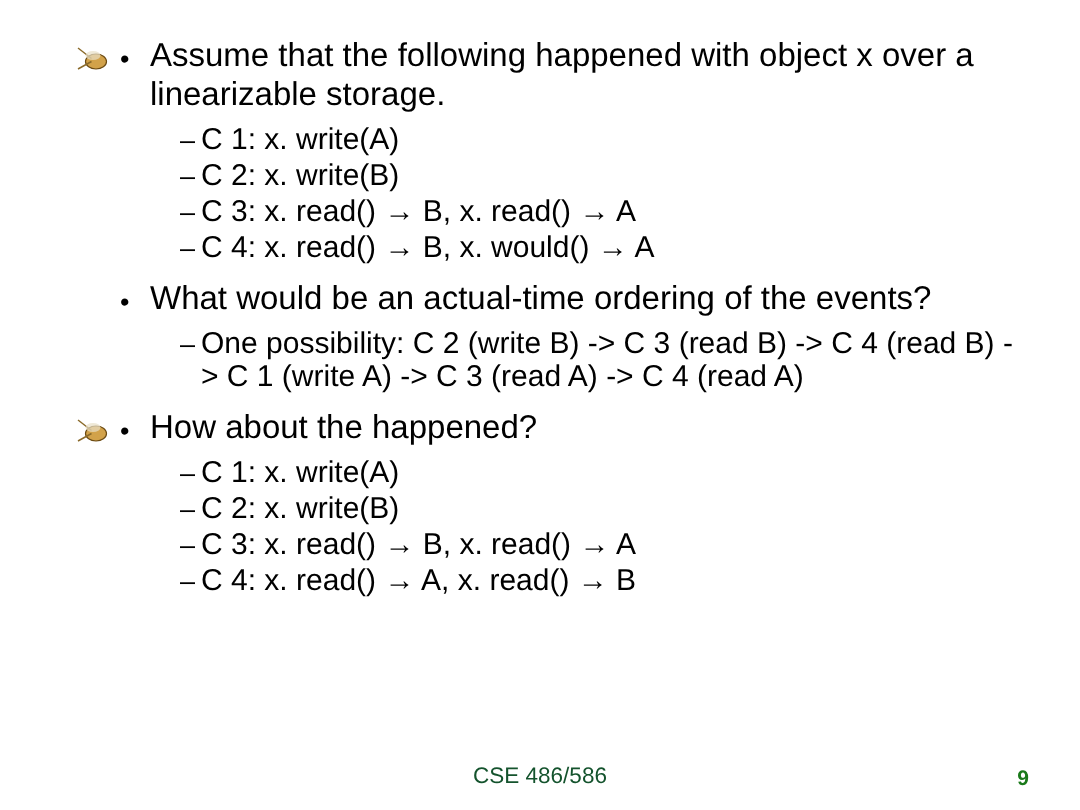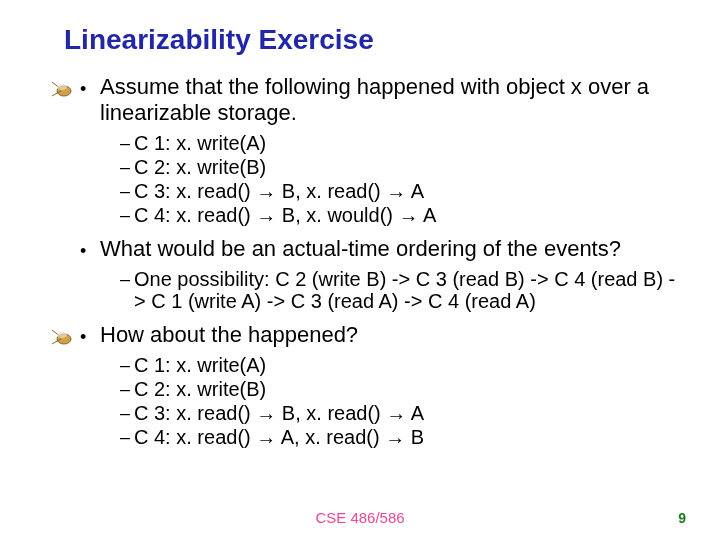--- a/index.html
+++ b/index.html
@@ -9,29 +9,28 @@
   .bullet-l1 { display: flex; align-items: flex-start; margin-left: 8px; margin-bottom: 4px; }
   .deco-icon { width: 26px; height: 22px; flex: 0 0 26px; margin-right: 6px; margin-top: 4px; }
   .deco-icon svg { width: 26px; height: 22px; }
   .dot { flex: 0 0 10px; margin-right: 10px; margin-top: 4px; font-size: 18px; line-height: 22px; }
   .l1-text { font-size: 22px; line-height: 26px; flex: 1; }
   .sublist { margin: 6px 0 10px 80px; }
   .bullet-l2 { display: flex; align-items: flex-start; margin-bottom: 2px; }
   .dash { flex: 0 0 14px; font-size: 18px; line-height: 22px; }
   .l2-text { font-size: 20px; line-height: 22px; flex: 1; }
   .arrow { font-family: Arial, sans-serif; }
-  .footer { position: absolute; bottom: 14px; left: 0; width: 720px; text-align: center; font-size: 15px; color: #ec4899; margin-top: 24px; }
+  .footer { position: absolute; bottom: 14px; left: 0; width: 720px; text-align: center; font-size: 15px; color: #14532d; margin-top: 24px; }
   .pagenum { position: absolute; bottom: 14px; right: 34px; font-size: 14px; font-weight: bold; color: #1a7a1a; }
 </style>
 </head>
 <body>
 
 <div class="slide">
 
-  <div class="title">Linearizability Exercise</div>
 
   <div class="bullet-l1">
     <span class="deco-icon">
       <svg viewBox="0 0 26 22">
           <ellipse cx="16" cy="13" rx="7" ry="5" fill="#d2a24a" stroke="#6b4a12" stroke-width="0.8"></ellipse>
           <path d="M4 4 L13 11" stroke="#8a6a2a" stroke-width="1"></path>
           <path d="M4 18 L13 13" stroke="#8a6a2a" stroke-width="1"></path>
           <ellipse cx="14" cy="9" rx="5" ry="3" fill="#e8e0c8" opacity="0.7"></ellipse>
         </svg>
     </span>

